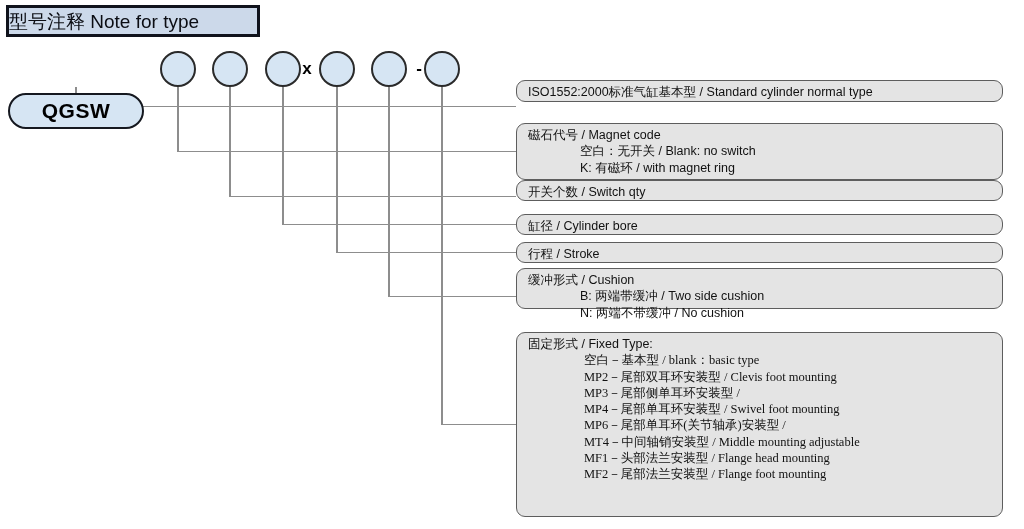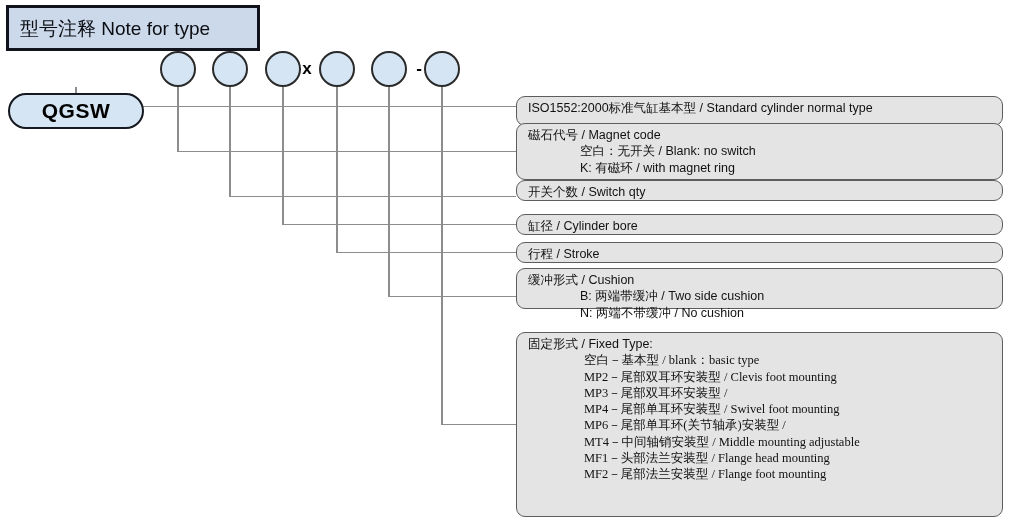--- a/index.html
+++ b/index.html
@@ -26,26 +26,26 @@
     stroke: #8d8d8d;
     stroke-width: 1.6;
     fill: none;
     shape-rendering: crispEdges;
   }
 
   
   .title-box {
     position: absolute;
     left: 6px; top: 5px;
-    width: 254px; height: 46px;
+    width: 254px; height: 32px;
     background: #ccd9ea;
     border: 3px solid #10131c;
     display: flex;
     align-items: center;
-    padding-left: 11px;
+    padding-left: 0;
   }
   .title-box .title-text {
     font-size: 19px;
     color: #0b0d13;
     letter-spacing: 0px;
     white-space: nowrap;
     line-height: 1;
   }
 
   
@@ -148,21 +148,21 @@
     <div class="sep" style="left:300px">x</div>
 
     <div class="circ" style="left:319px"></div>
     <div class="circ" style="left:371px"></div>
 
     <div class="sep" style="left:412px">-</div>
 
     <div class="circ" style="left:424px"></div>
   </div>
 
-  <div class="desc" style="top:96px;height:30px">
+  <div class="desc" style="top:80px;height:22px">
     <div class="ln">ISO1552:2000标准气缸基本型 / Standard cylinder normal type</div>
   </div>
 
   <div class="desc" style="top:123px;height:57px">
     <div class="ln">磁石代号 / Magnet code</div>
     <div class="ln ind">空白：无开关 / Blank: no switch</div>
     <div class="ln ind">K: 有磁环 / with magnet ring</div>
   </div>
 
   <div class="desc" style="top:180px;height:21px">
@@ -180,21 +180,21 @@
   <div class="desc" style="top:268px;height:41px">
     <div class="ln">缓冲形式 / Cushion</div>
     <div class="ln ind">B: 两端带缓冲 / Two side cushion</div>
     <div class="ln ind">N: 两端不带缓冲 / No cushion</div>
   </div>
 
   <div class="desc" style="top:332px;height:185px">
     <div class="ln">固定形式 / Fixed Type:</div>
     <div class="ln ind2">空白－基本型 / blank：basic type</div>
     <div class="ln ind2">MP2－尾部双耳环安装型 / Clevis foot mounting</div>
-    <div class="ln ind2">MP3－尾部双耳环安装型 /</div>
+    <div class="ln ind2">MP3－尾部侧单耳环安装型 /</div>
     <div class="ln ind2">MP4－尾部单耳环安装型 / Swivel foot mounting</div>
     <div class="ln ind2">MP6－尾部单耳环(关节轴承)安装型 /</div>
     <div class="ln ind2">MT4－中间轴销安装型 / Middle mounting adjustable</div>
     <div class="ln ind2">MF1－头部法兰安装型 / Flange head mounting</div>
     <div class="ln ind2">MF2－尾部法兰安装型 / Flange foot mounting</div>
   </div>
 
 </div>
 
 </body></html>

